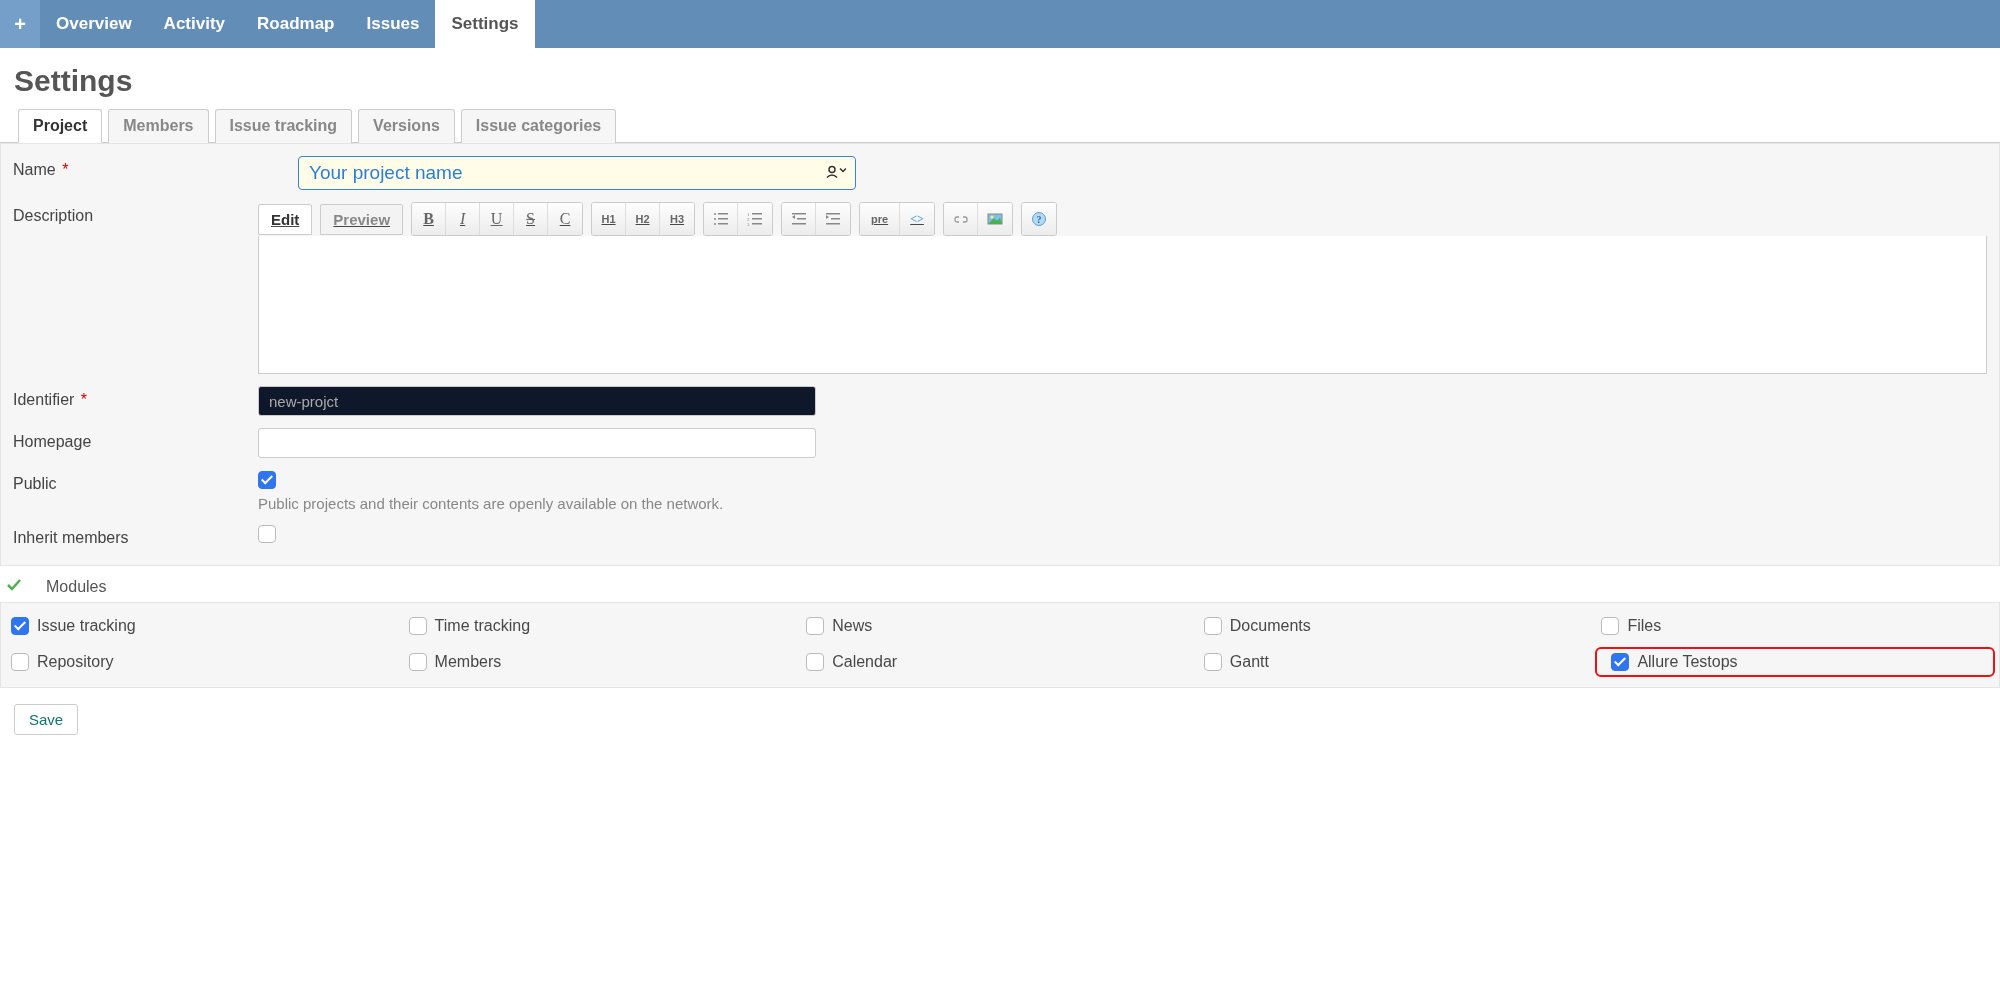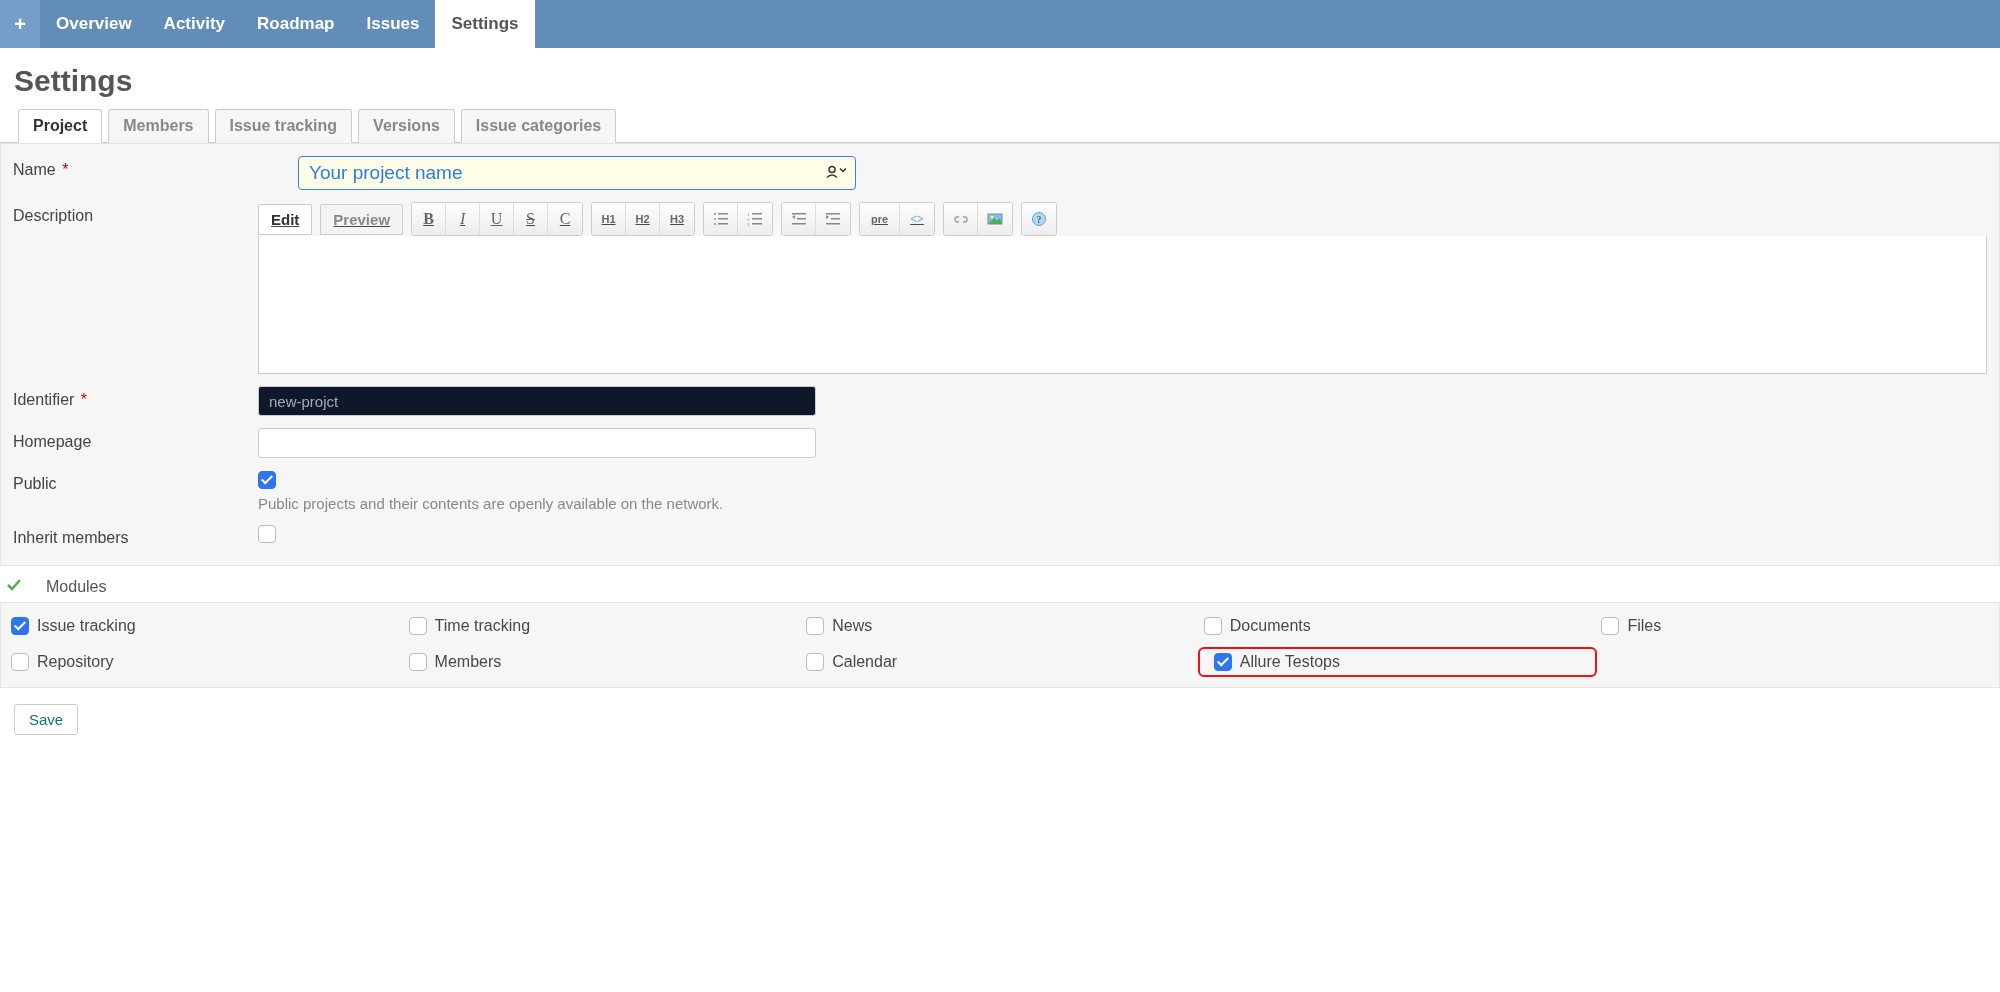--- a/index.html
+++ b/index.html
@@ -264,20 +264,24 @@
       <span>Repository</span>
     </label>
   <label class="mod-item">
       <input type="checkbox" class="chk" style="">
       <span>Members</span>
     </label>
   <label class="mod-item">
       <input type="checkbox" class="chk" style="">
       <span>Calendar</span>
     </label>
+  <label class="mod-item">
+      <input type="checkbox" class="chk" style="">
+      <span>Gantt</span>
+    </label>
   <label class="mod-item highlight">
       <input type="checkbox" class="chk" checked="" style="">
       <span>Allure Testops</span>
     </label>
 </div>
 
 <button class="save-btn">Save</button>
 
 
 

